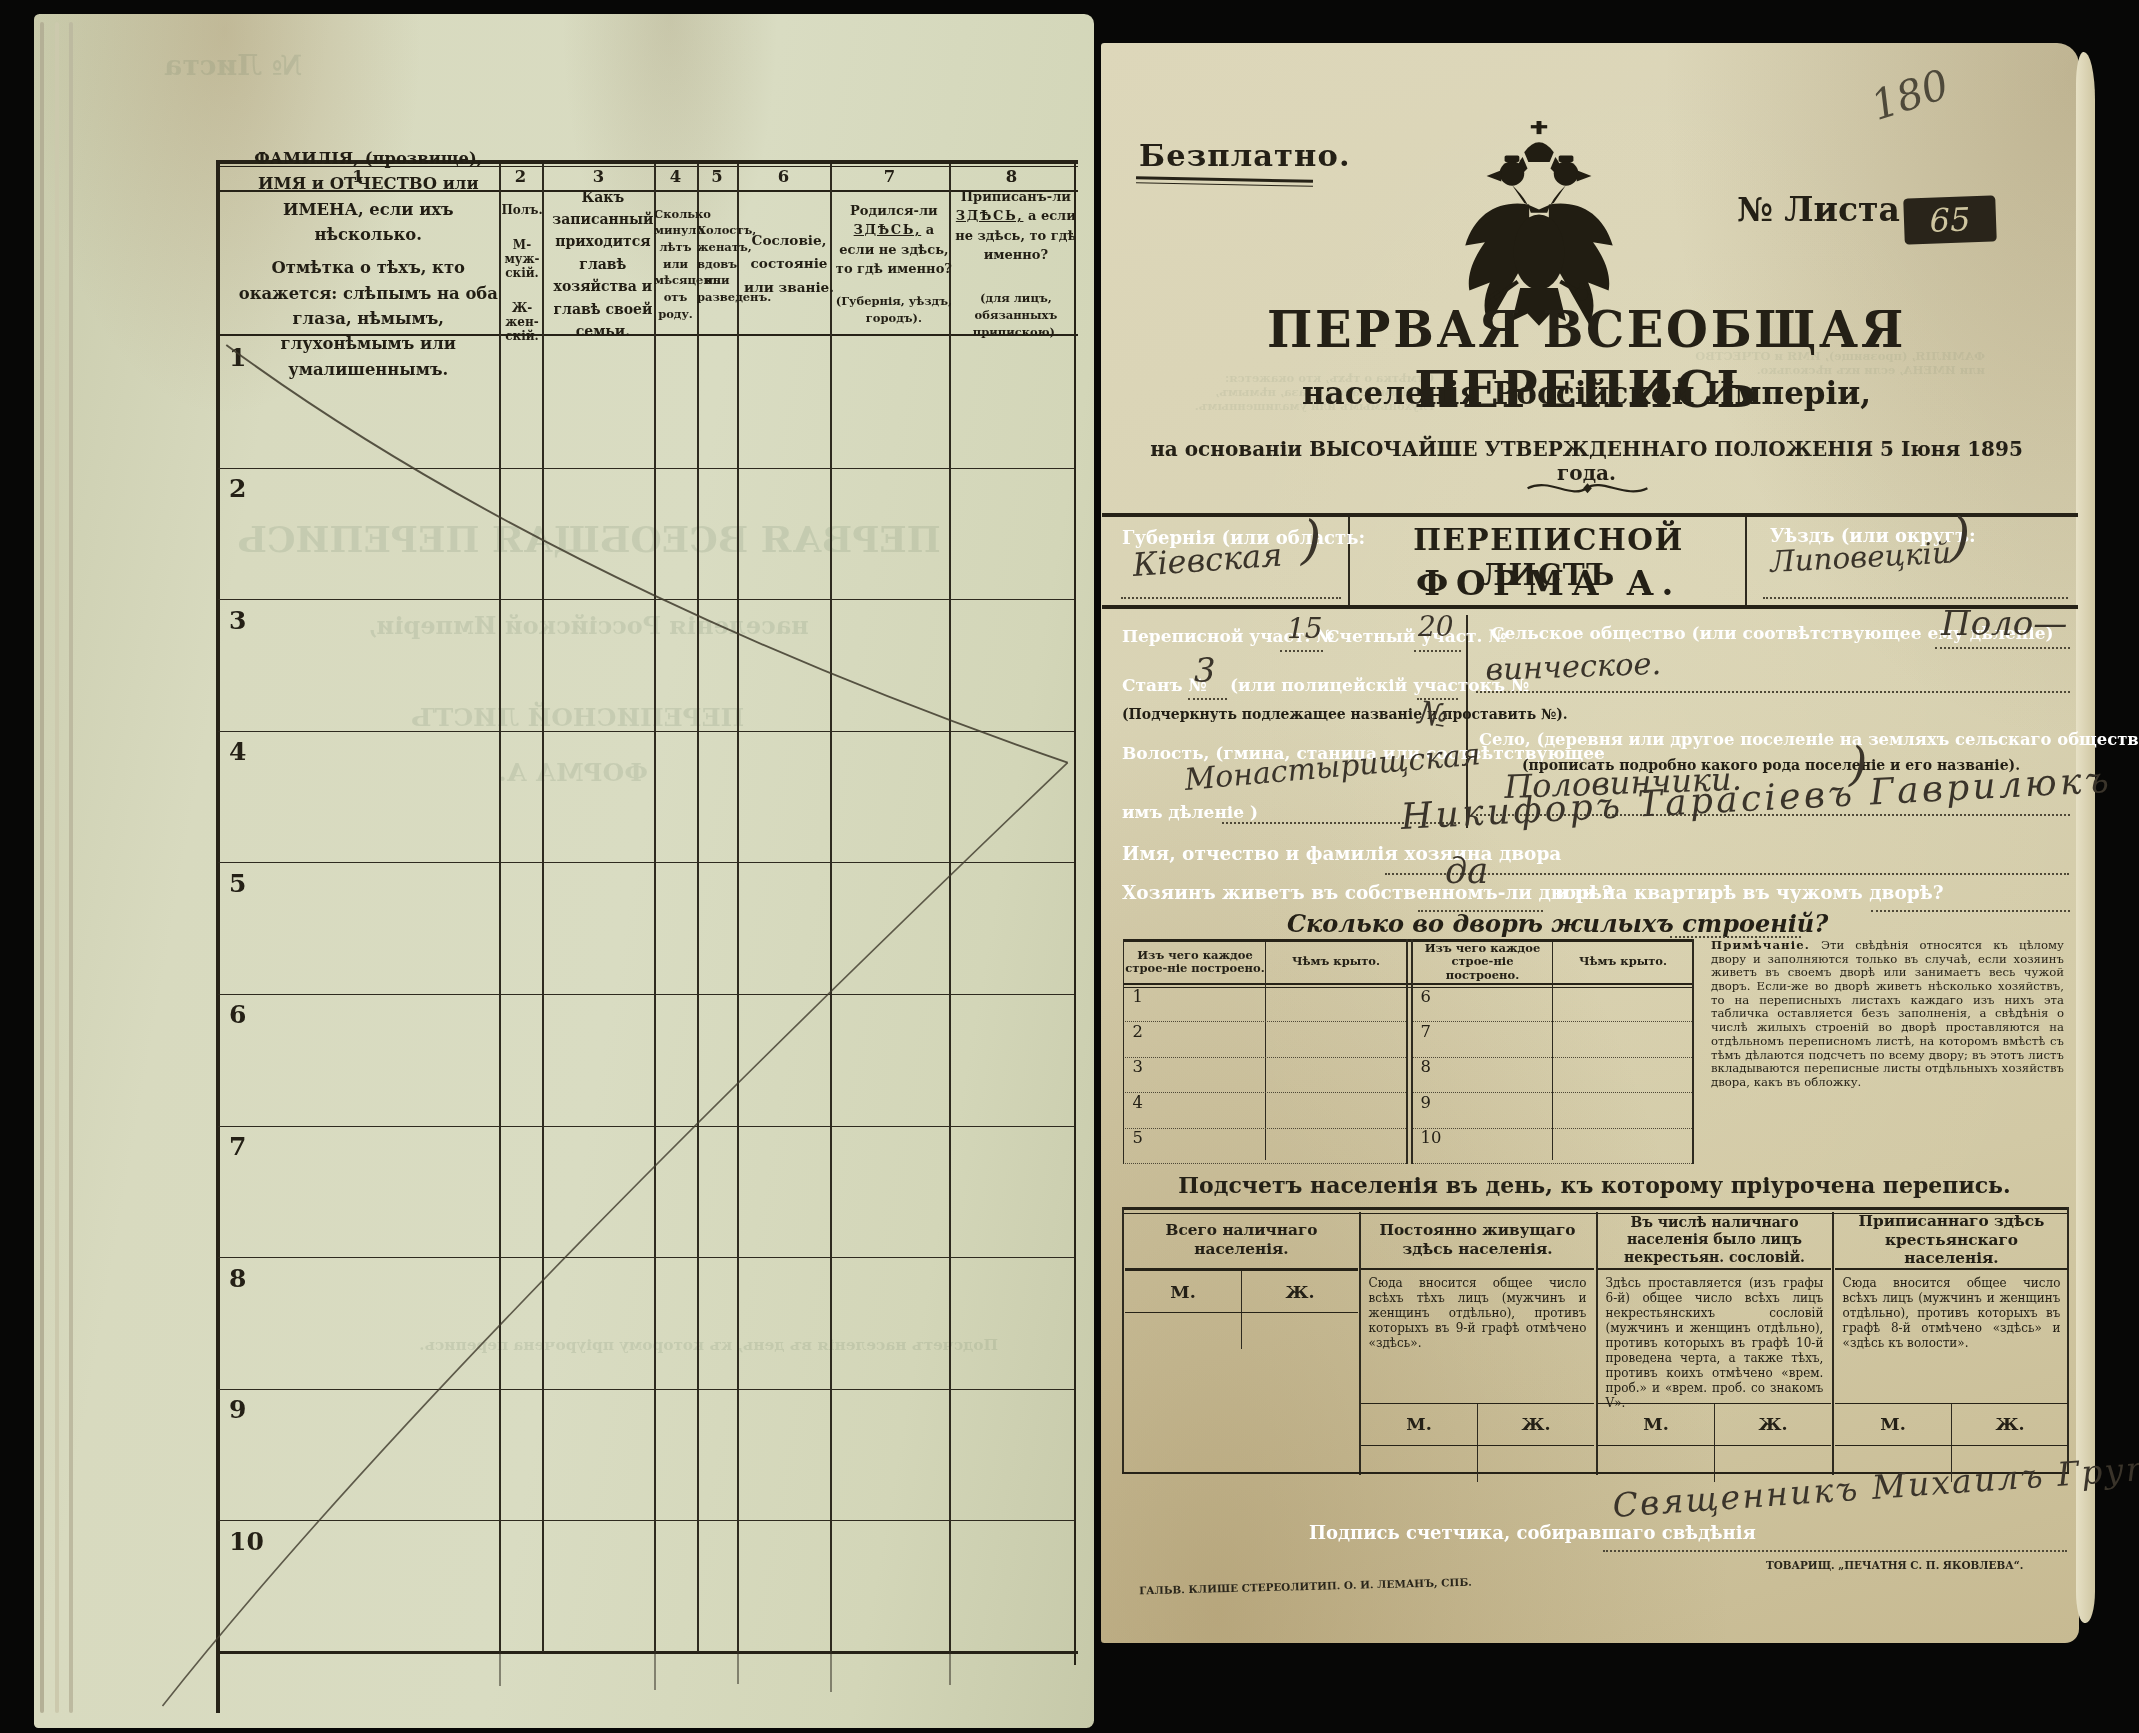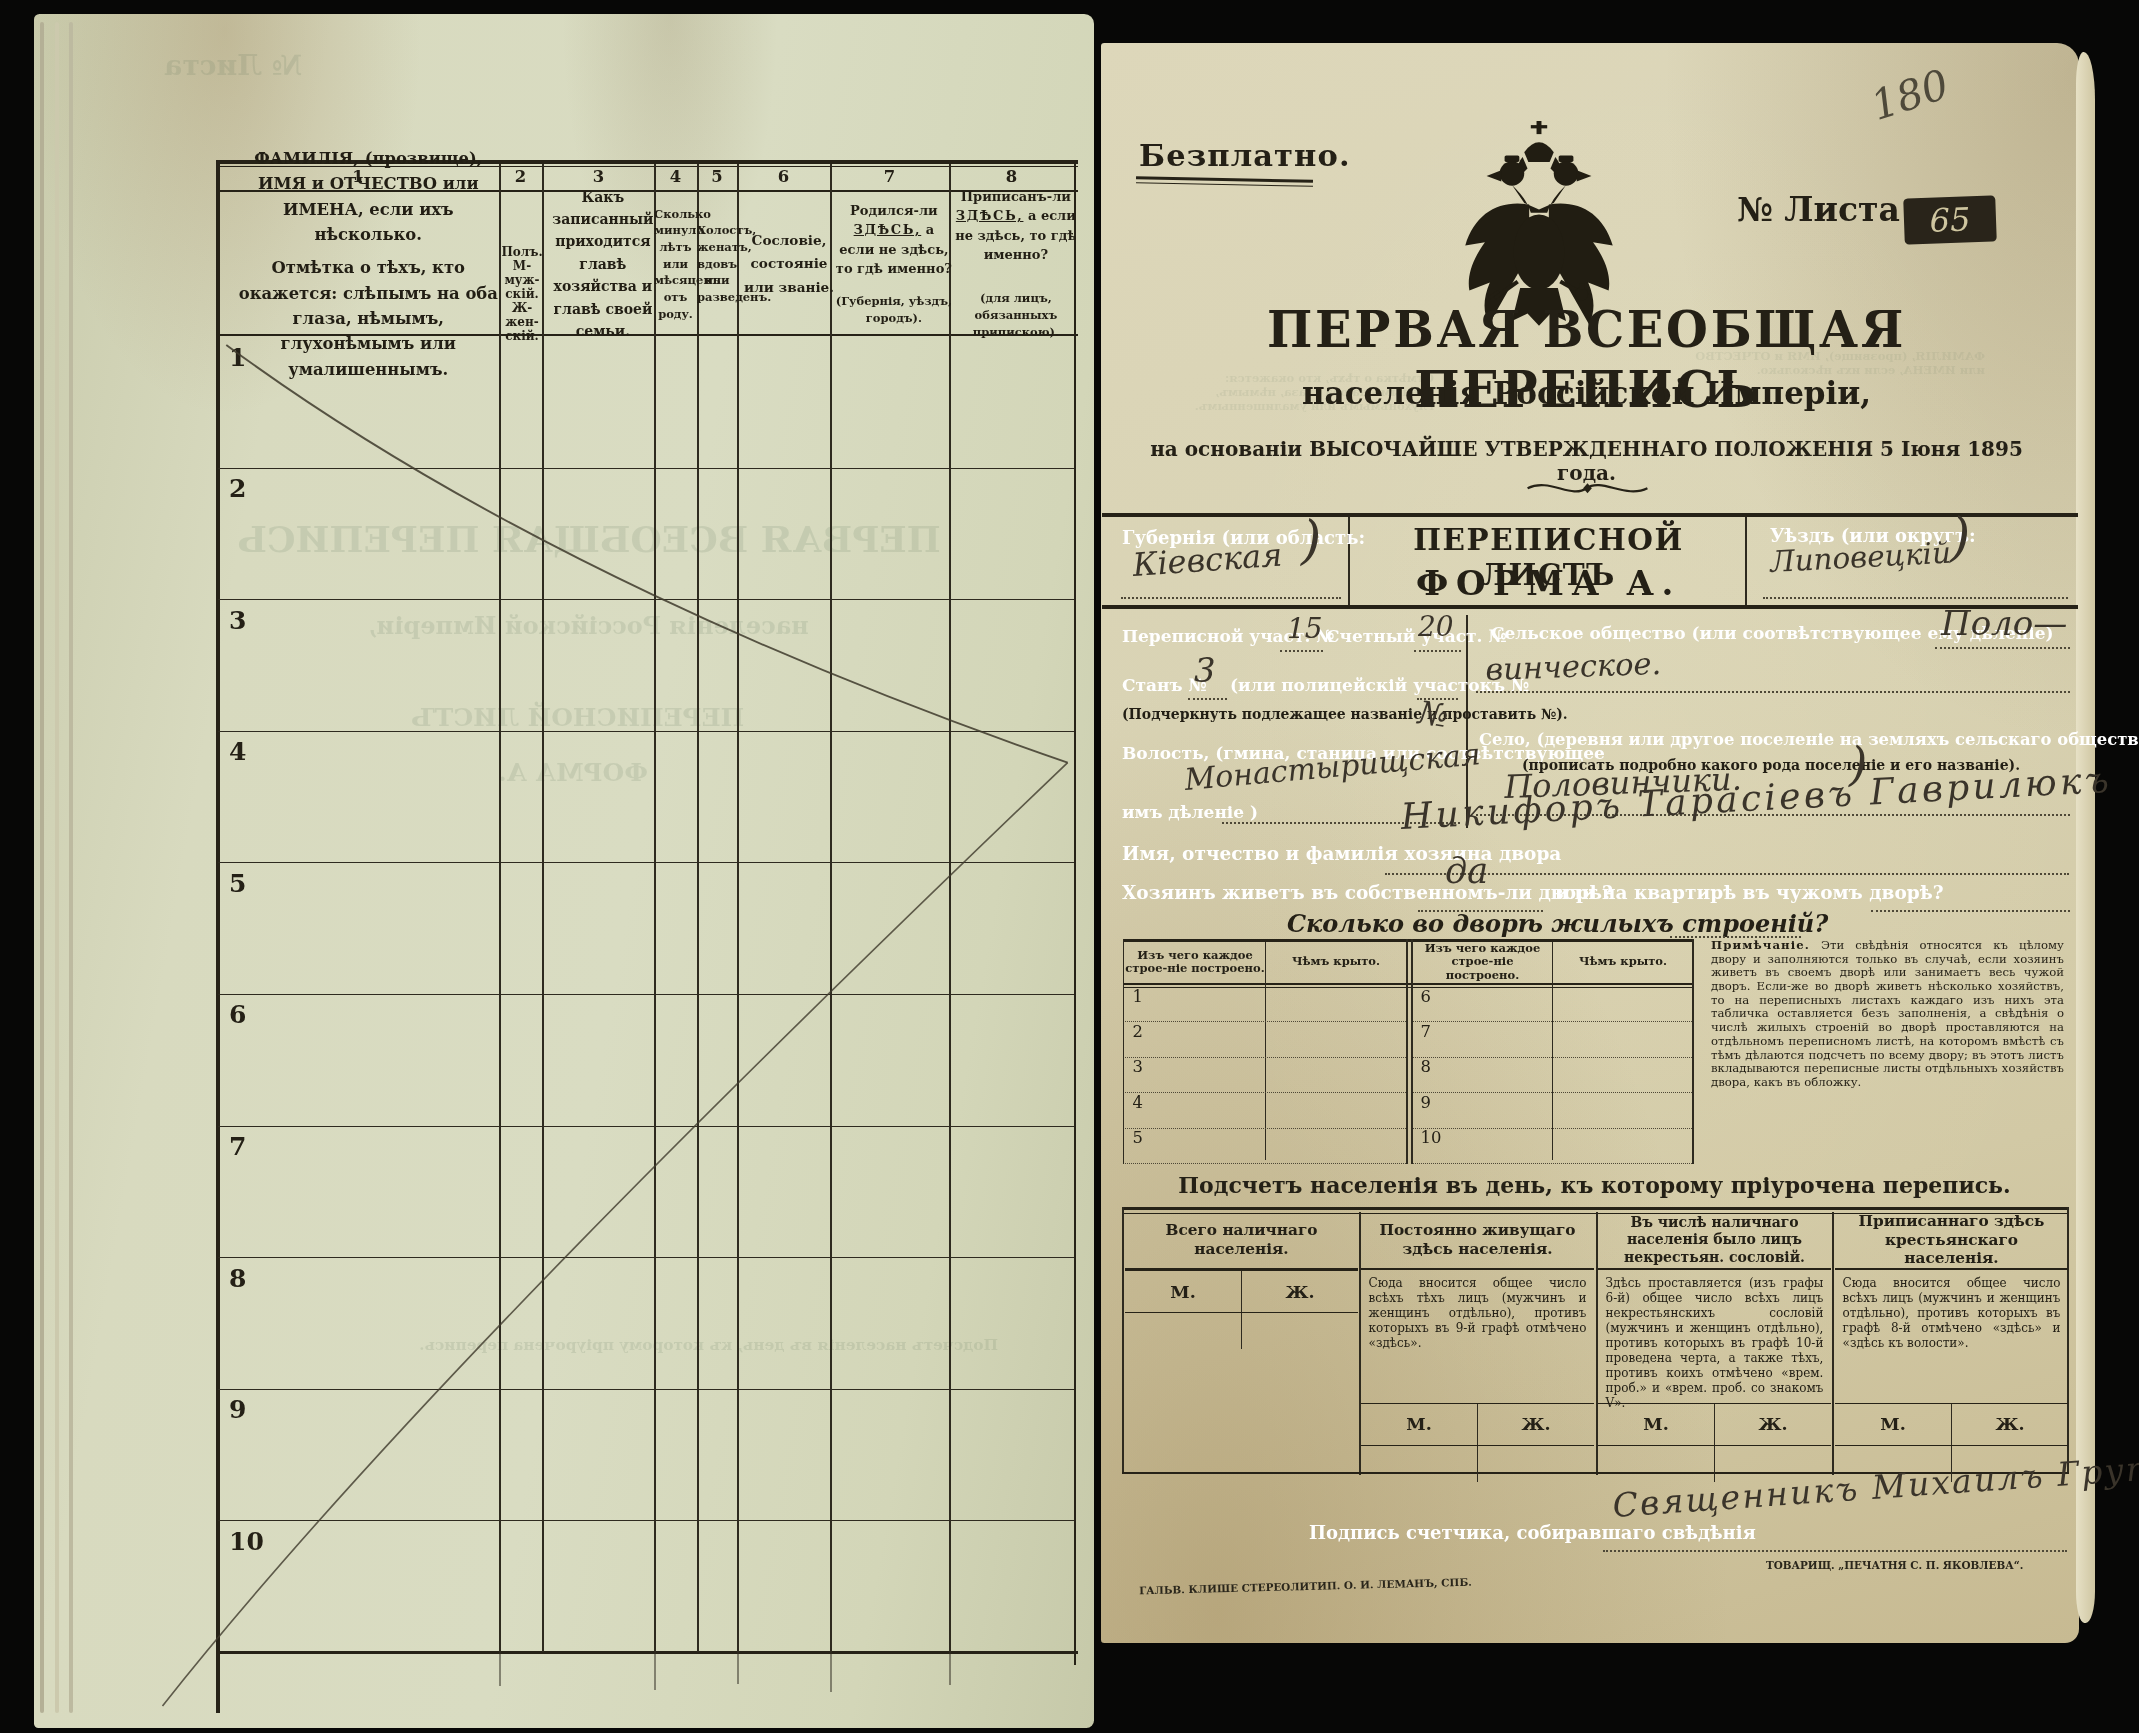--- a/index.html
+++ b/index.html
@@ -103,21 +103,21 @@
   <div class="colnum" style="left:654px;width:43px;">4</div>
   <div class="colnum" style="left:697px;width:40px;">5</div>
   <div class="colnum" style="left:737px;width:93px;">6</div>
   <div class="colnum" style="left:830px;width:119px;">7</div>
   <div class="colnum" style="left:949px;width:125px;">8</div>
 
   <div class="hdr-cell" style="left:223px;width:271px;font-size:16.4px;line-height:1.55;padding:0 9.8px;">
     <div>ФАМИЛІЯ, (прозвище), ИМЯ и ОТЧЕСТВО или ИМЕНА, если ихъ нѣсколько.</div>
     <div style="margin-top:7.6px;">Отмѣтка о тѣхъ, кто окажется: слѣпымъ на оба глаза, нѣмымъ, глухонѣмымъ или умалишеннымъ.</div>
   </div>
-  <div class="hdr-cell" style="left:499px;width:46px;font-size:12px;justify-content:flex-end;padding:8.7px 0;">
+  <div class="hdr-cell" style="left:499px;width:46px;font-size:12px;justify-content:space-between;padding:8.7px 0;">
     <div>Полъ.</div>
     <div style="white-space:normal;">М-муж-скій.</div>
     <div style="white-space:normal;">Ж-жен-скій.</div>
   </div>
   <div class="hdr-cell" style="left:542px;width:113px;font-size:14px;line-height:1.6;padding:0 4.4px;">Какъ записанный приходится главѣ хозяйства и главѣ своей семьи.</div>
   <div class="hdr-cell" style="left:654px;width:43px;font-size:11.5px;line-height:1.45;">Сколько минуло лѣтъ или мѣсяцевъ отъ роду.</div>
   <div class="hdr-cell" style="left:697px;width:40px;font-size:11.5px;line-height:1.45;">Холостъ, женатъ, вдовъ или разведенъ.</div>
   <div class="hdr-cell" style="left:737px;width:93px;font-size:13.6px;line-height:1.7;padding:0 5.5px;">Сословіе, состояніе или званіе.</div>
   <div class="hdr-cell" style="left:830px;width:119px;font-size:13px;line-height:1.5;padding:0 4.4px;">
     <div style="white-space:normal;">

